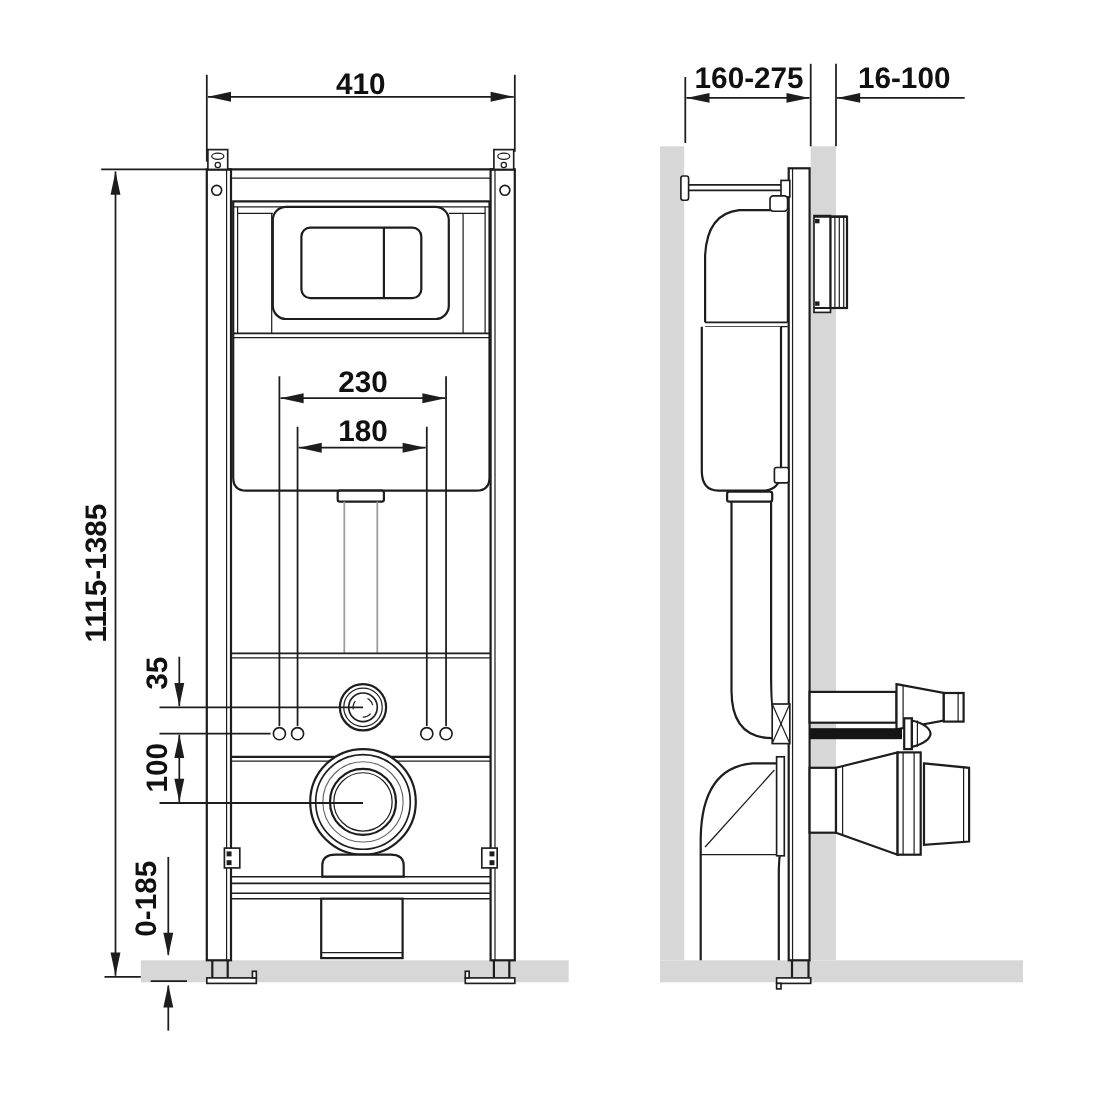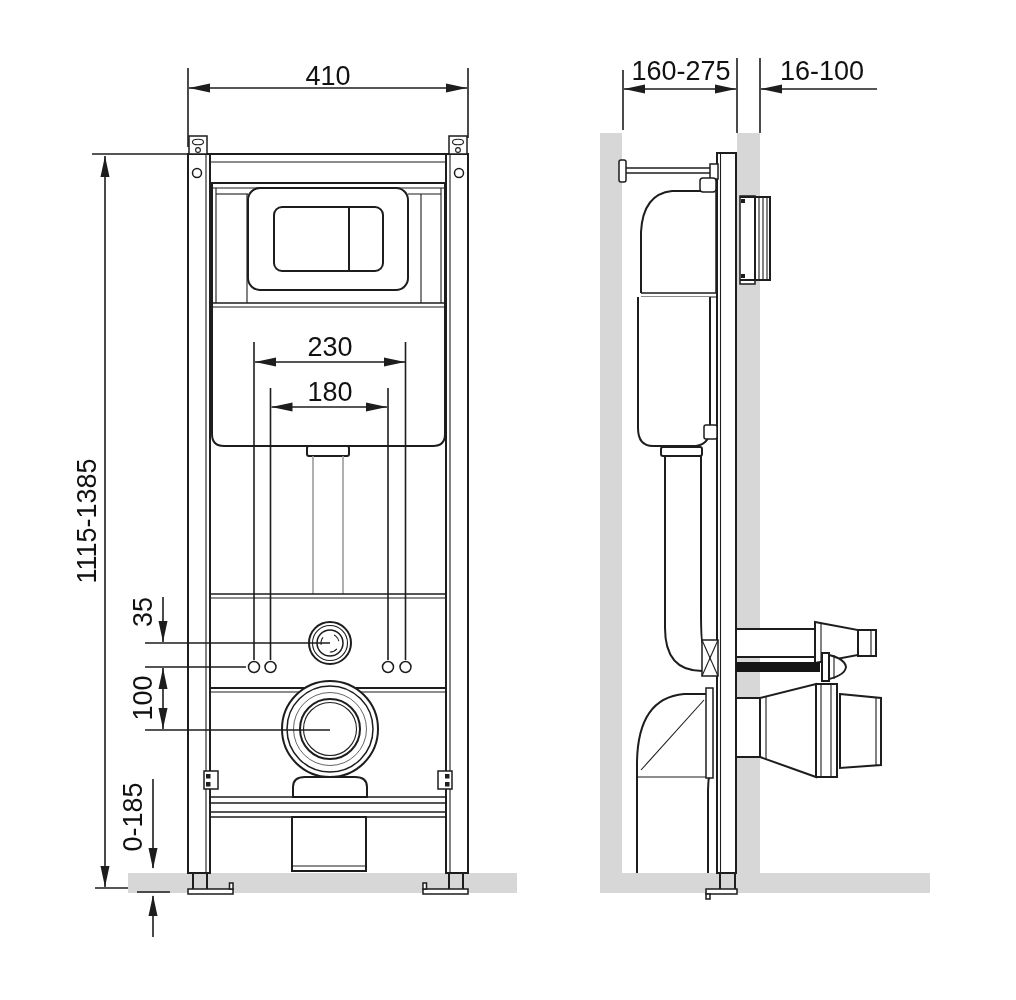--- a/index.html
+++ b/index.html
@@ -1,17 +1,17 @@
 <!DOCTYPE html>
 <html><head>
 <meta charset="utf-8">
 <style>
   html,body{margin:0;padding:0;background:#ffffff;}
   .stage{position:relative;width:1016px;height:1000px;background:#ffffff;overflow:hidden;
-         font-family:"Liberation Sans", sans-serif;}
+         font-family:"Liberation Sans", sans-serif;font-weight:bold;}
   svg{display:block;}
   .ln{stroke:#1d1d1d;fill:none;stroke-width:2;}
   .ln15{stroke:#1d1d1d;fill:none;stroke-width:1.5;}
   .ln1{stroke:#1d1d1d;fill:none;stroke-width:1.1;}
   .lngray{stroke:#9b9b9b;fill:none;stroke-width:1.6;}
   .wf{fill:#ffffff;stroke:#1d1d1d;stroke-width:2;}
   .wf15{fill:#ffffff;stroke:#1d1d1d;stroke-width:1.5;}
   .dim{stroke:#1d1d1d;fill:none;stroke-width:1.6;}
   .arr{fill:#1d1d1d;stroke:none;}
   text.dlab{font-family:"Liberation Sans", sans-serif;font-size:27px;fill:#111111;}

